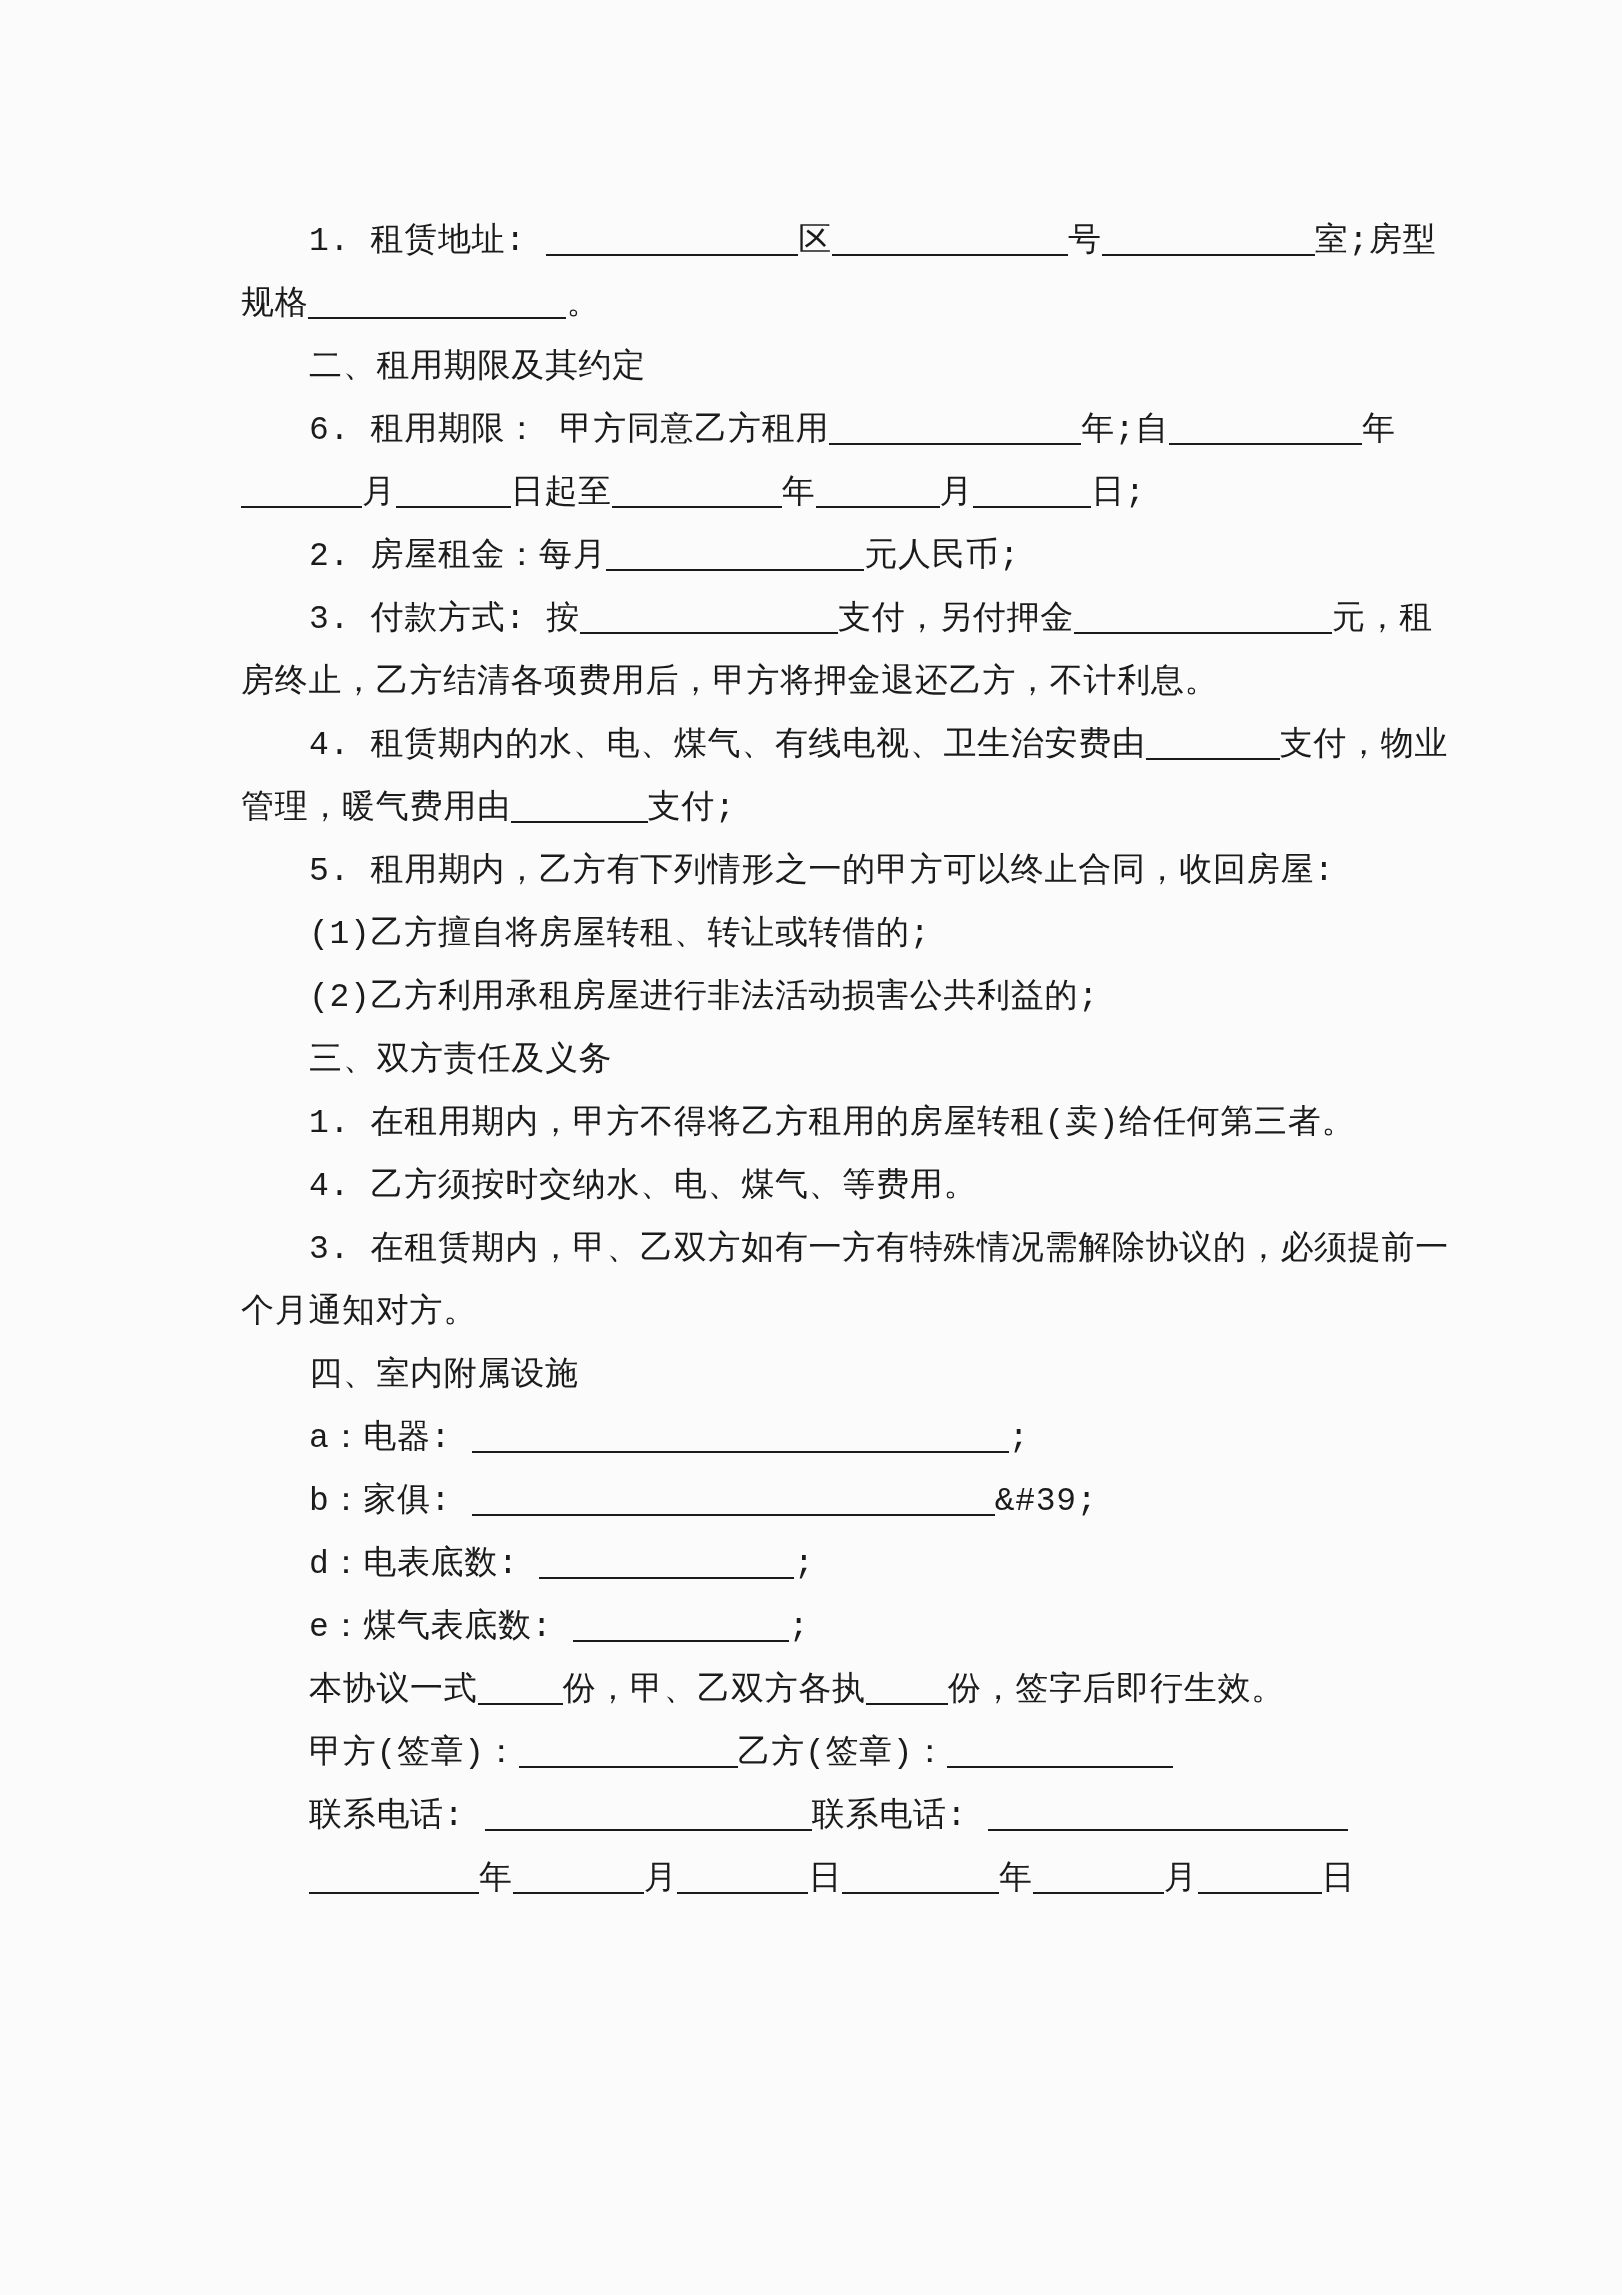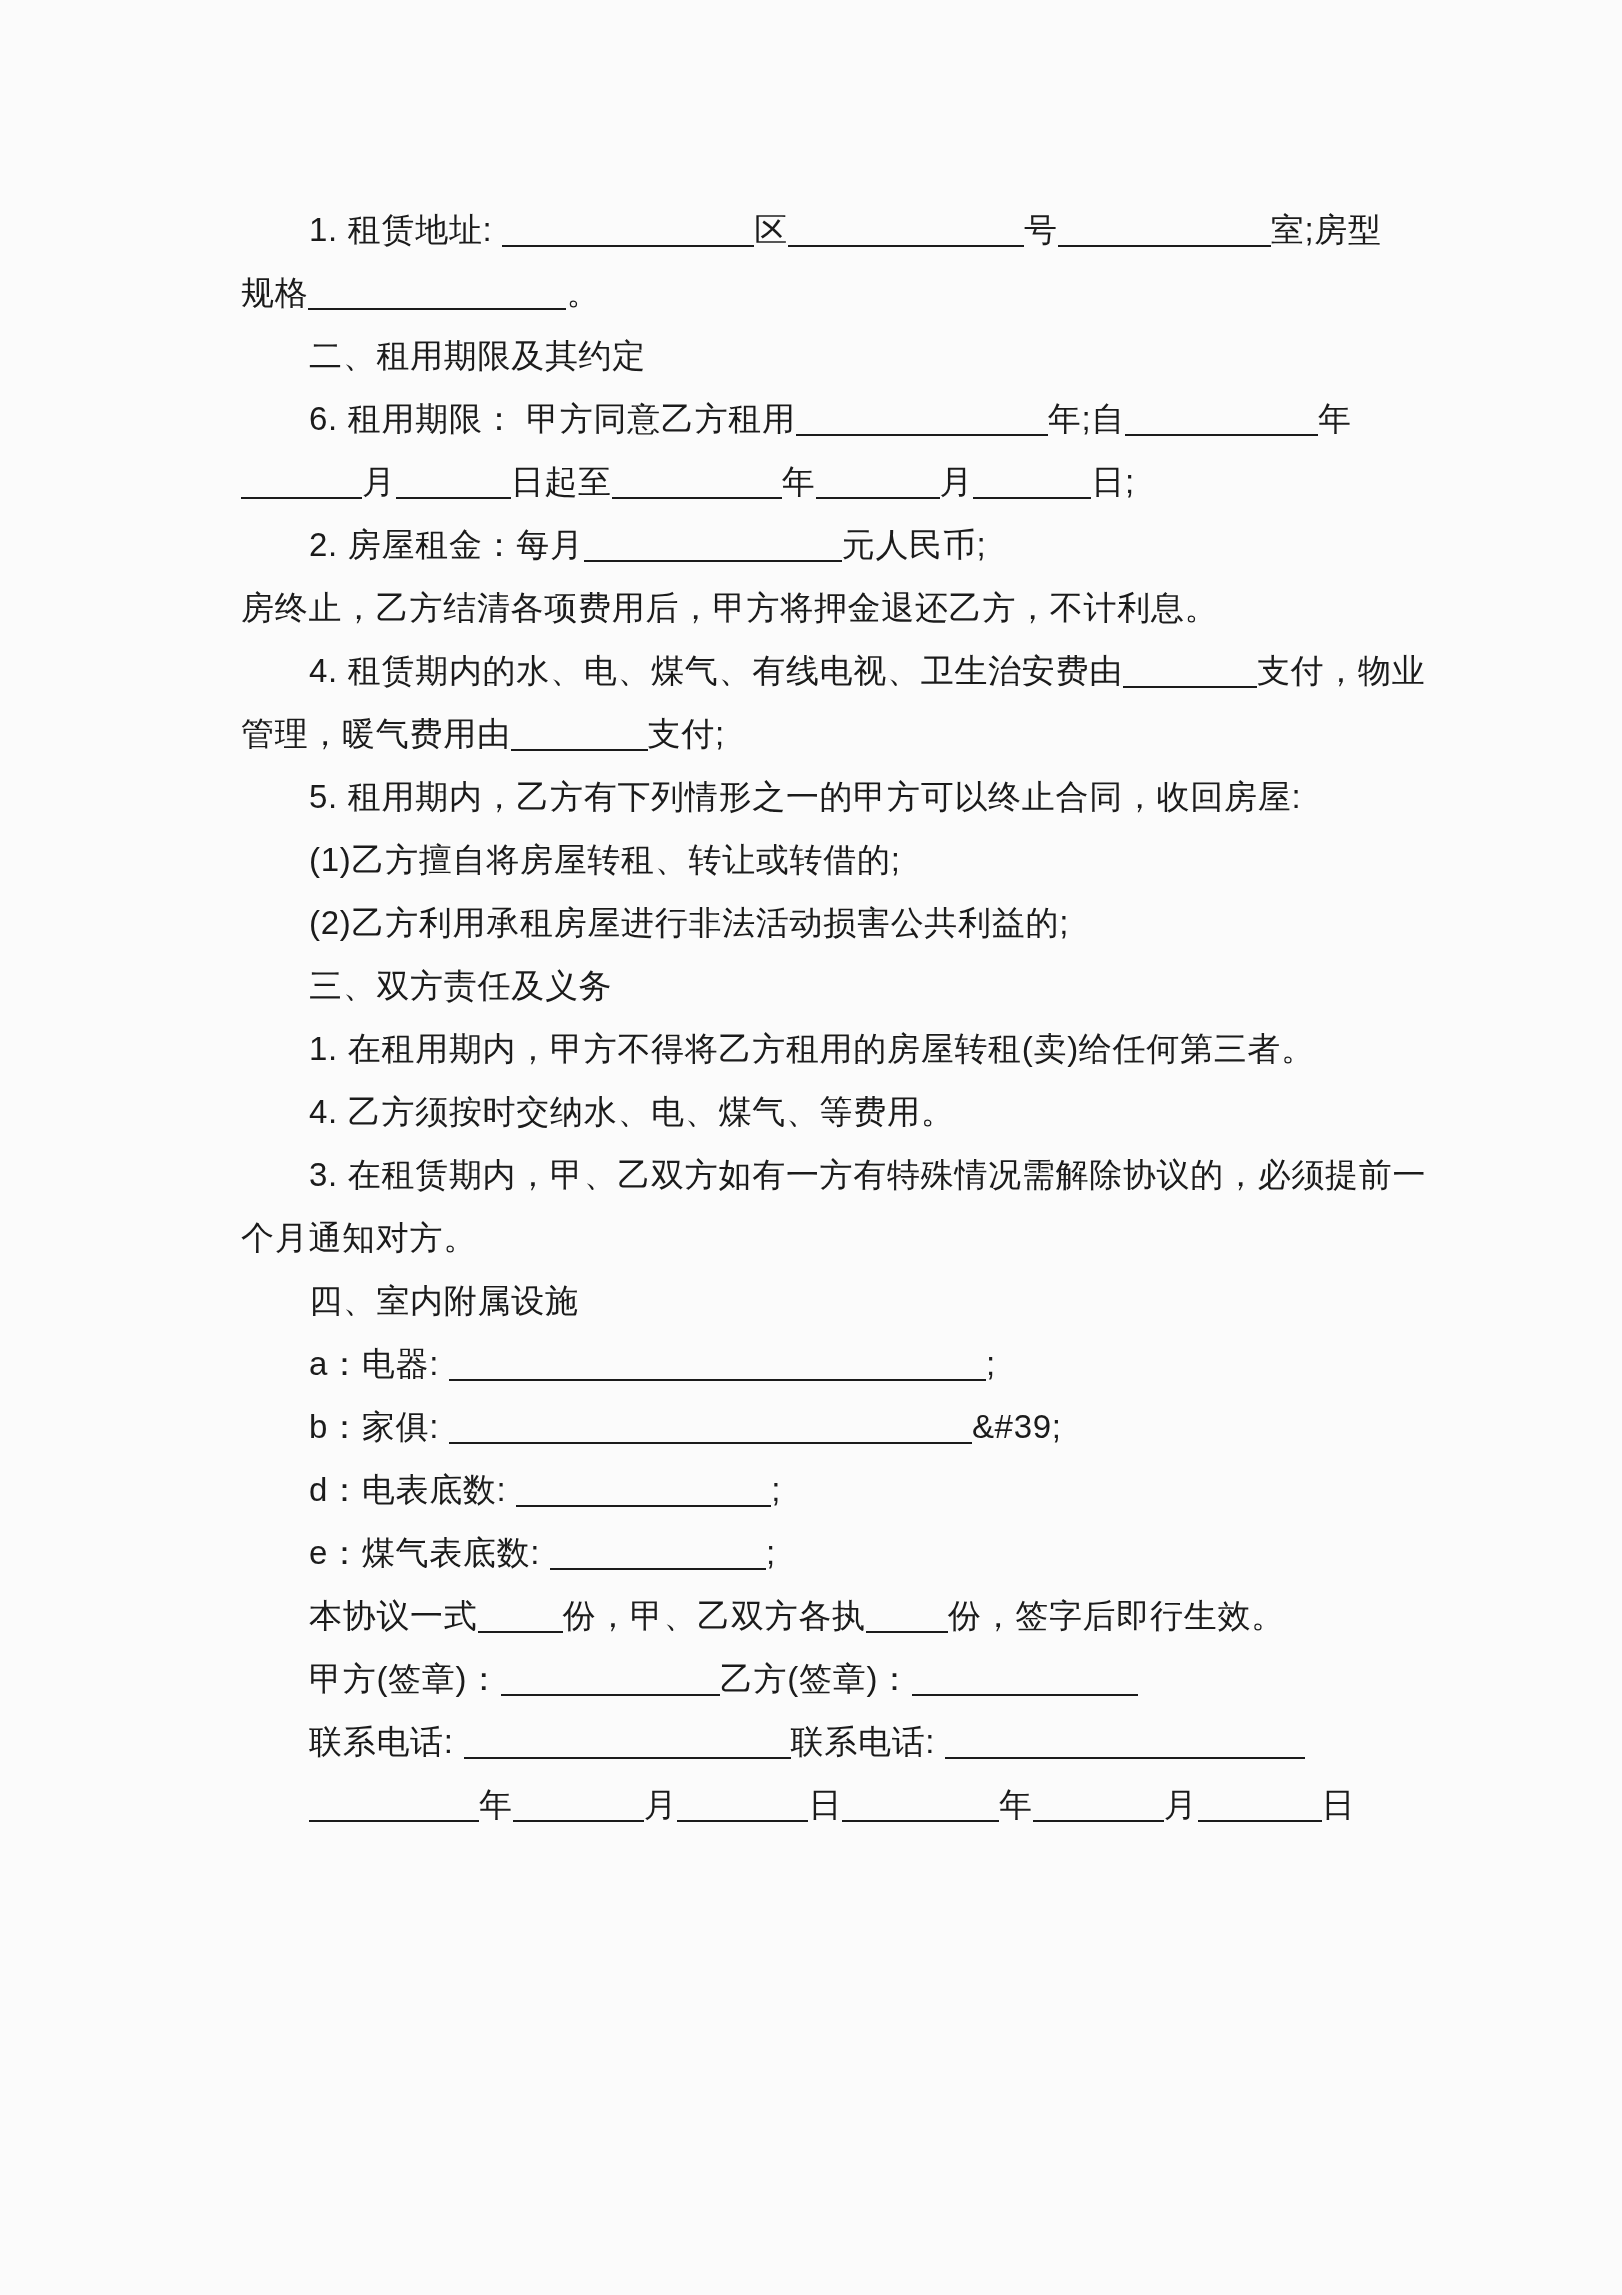--- a/index.html
+++ b/index.html
@@ -15,23 +15,24 @@
   .page {
     position: relative;
     width: 1623px;
     height: 2295px;
     box-sizing: border-box;
     background: var(--page-bg, #fbfbfb);
   }
   .doc {
     box-sizing: border-box;
     padding: 198px 203px 0 241px;
-    font-family: Liberation Sans, sans-serif;
+    font-family: Liberation Mono, monospace;
     font-size: 33px;
     color: var(--text-color, #1b1b1b);
+    margin-top: 12px;
   }
   .line {
     height: 63px;
     line-height: 63px;
     white-space: nowrap;
     letter-spacing: 0.7px;
   }
   .line.indent {
     padding-left: 68px;
   }
@@ -49,20 +50,21 @@
 <body>
 
 <div class="page">
   <div class="doc" id="doc">
       <div class="line indent"><span class="run">1. 租赁地址: </span><span class="blank" style="width: 252px;"></span><span class="run">区</span><span class="blank" style="width: 236px;"></span><span class="run">号</span><span class="blank" style="width: 213px;"></span><span class="run">室;房型</span></div>
       <div class="line"><span class="run">规格</span><span class="blank" style="width: 258px;"></span><span class="run">。</span></div>
       <div class="line indent"><span class="run">二、租用期限及其约定</span></div>
       <div class="line indent"><span class="run">6. 租用期限： 甲方同意乙方租用</span><span class="blank" style="width: 252px;"></span><span class="run">年;自</span><span class="blank" style="width: 193px;"></span><span class="run">年</span></div>
       <div class="line"><span class="blank" style="width: 121px;"></span><span class="run">月</span><span class="blank" style="width: 115px;"></span><span class="run">日起至</span><span class="blank" style="width: 170px;"></span><span class="run">年</span><span class="blank" style="width: 124px;"></span><span class="run">月</span><span class="blank" style="width: 118px;"></span><span class="run">日;</span></div>
       <div class="line indent"><span class="run">2. 房屋租金：每月</span><span class="blank" style="width: 258px;"></span><span class="run">元人民币;</span></div>
+      <div class="line indent"><span class="run">3. 付款方式: 按</span><span class="blank" style="width: 258px;"></span><span class="run">支付，另付押金</span><span class="blank" style="width: 258px;"></span><span class="run">元，租</span></div>
       <div class="line"><span class="run">房终止，乙方结清各项费用后，甲方将押金退还乙方，不计利息。</span></div>
       <div class="line indent"><span class="run">4. 租赁期内的水、电、煤气、有线电视、卫生治安费由</span><span class="blank" style="width: 134px;"></span><span class="run">支付，物业</span></div>
       <div class="line"><span class="run">管理，暖气费用由</span><span class="blank" style="width: 137px;"></span><span class="run">支付;</span></div>
       <div class="line indent"><span class="run">5. 租用期内，乙方有下列情形之一的甲方可以终止合同，收回房屋:</span></div>
       <div class="line indent"><span class="run">(1)乙方擅自将房屋转租、转让或转借的;</span></div>
       <div class="line indent"><span class="run">(2)乙方利用承租房屋进行非法活动损害公共利益的;</span></div>
       <div class="line indent"><span class="run">三、双方责任及义务</span></div>
       <div class="line indent"><span class="run">1. 在租用期内，甲方不得将乙方租用的房屋转租(卖)给任何第三者。</span></div>
       <div class="line indent"><span class="run">4. 乙方须按时交纳水、电、煤气、等费用。</span></div>
       <div class="line indent"><span class="run">3. 在租赁期内，甲、乙双方如有一方有特殊情况需解除协议的，必须提前一</span></div>

